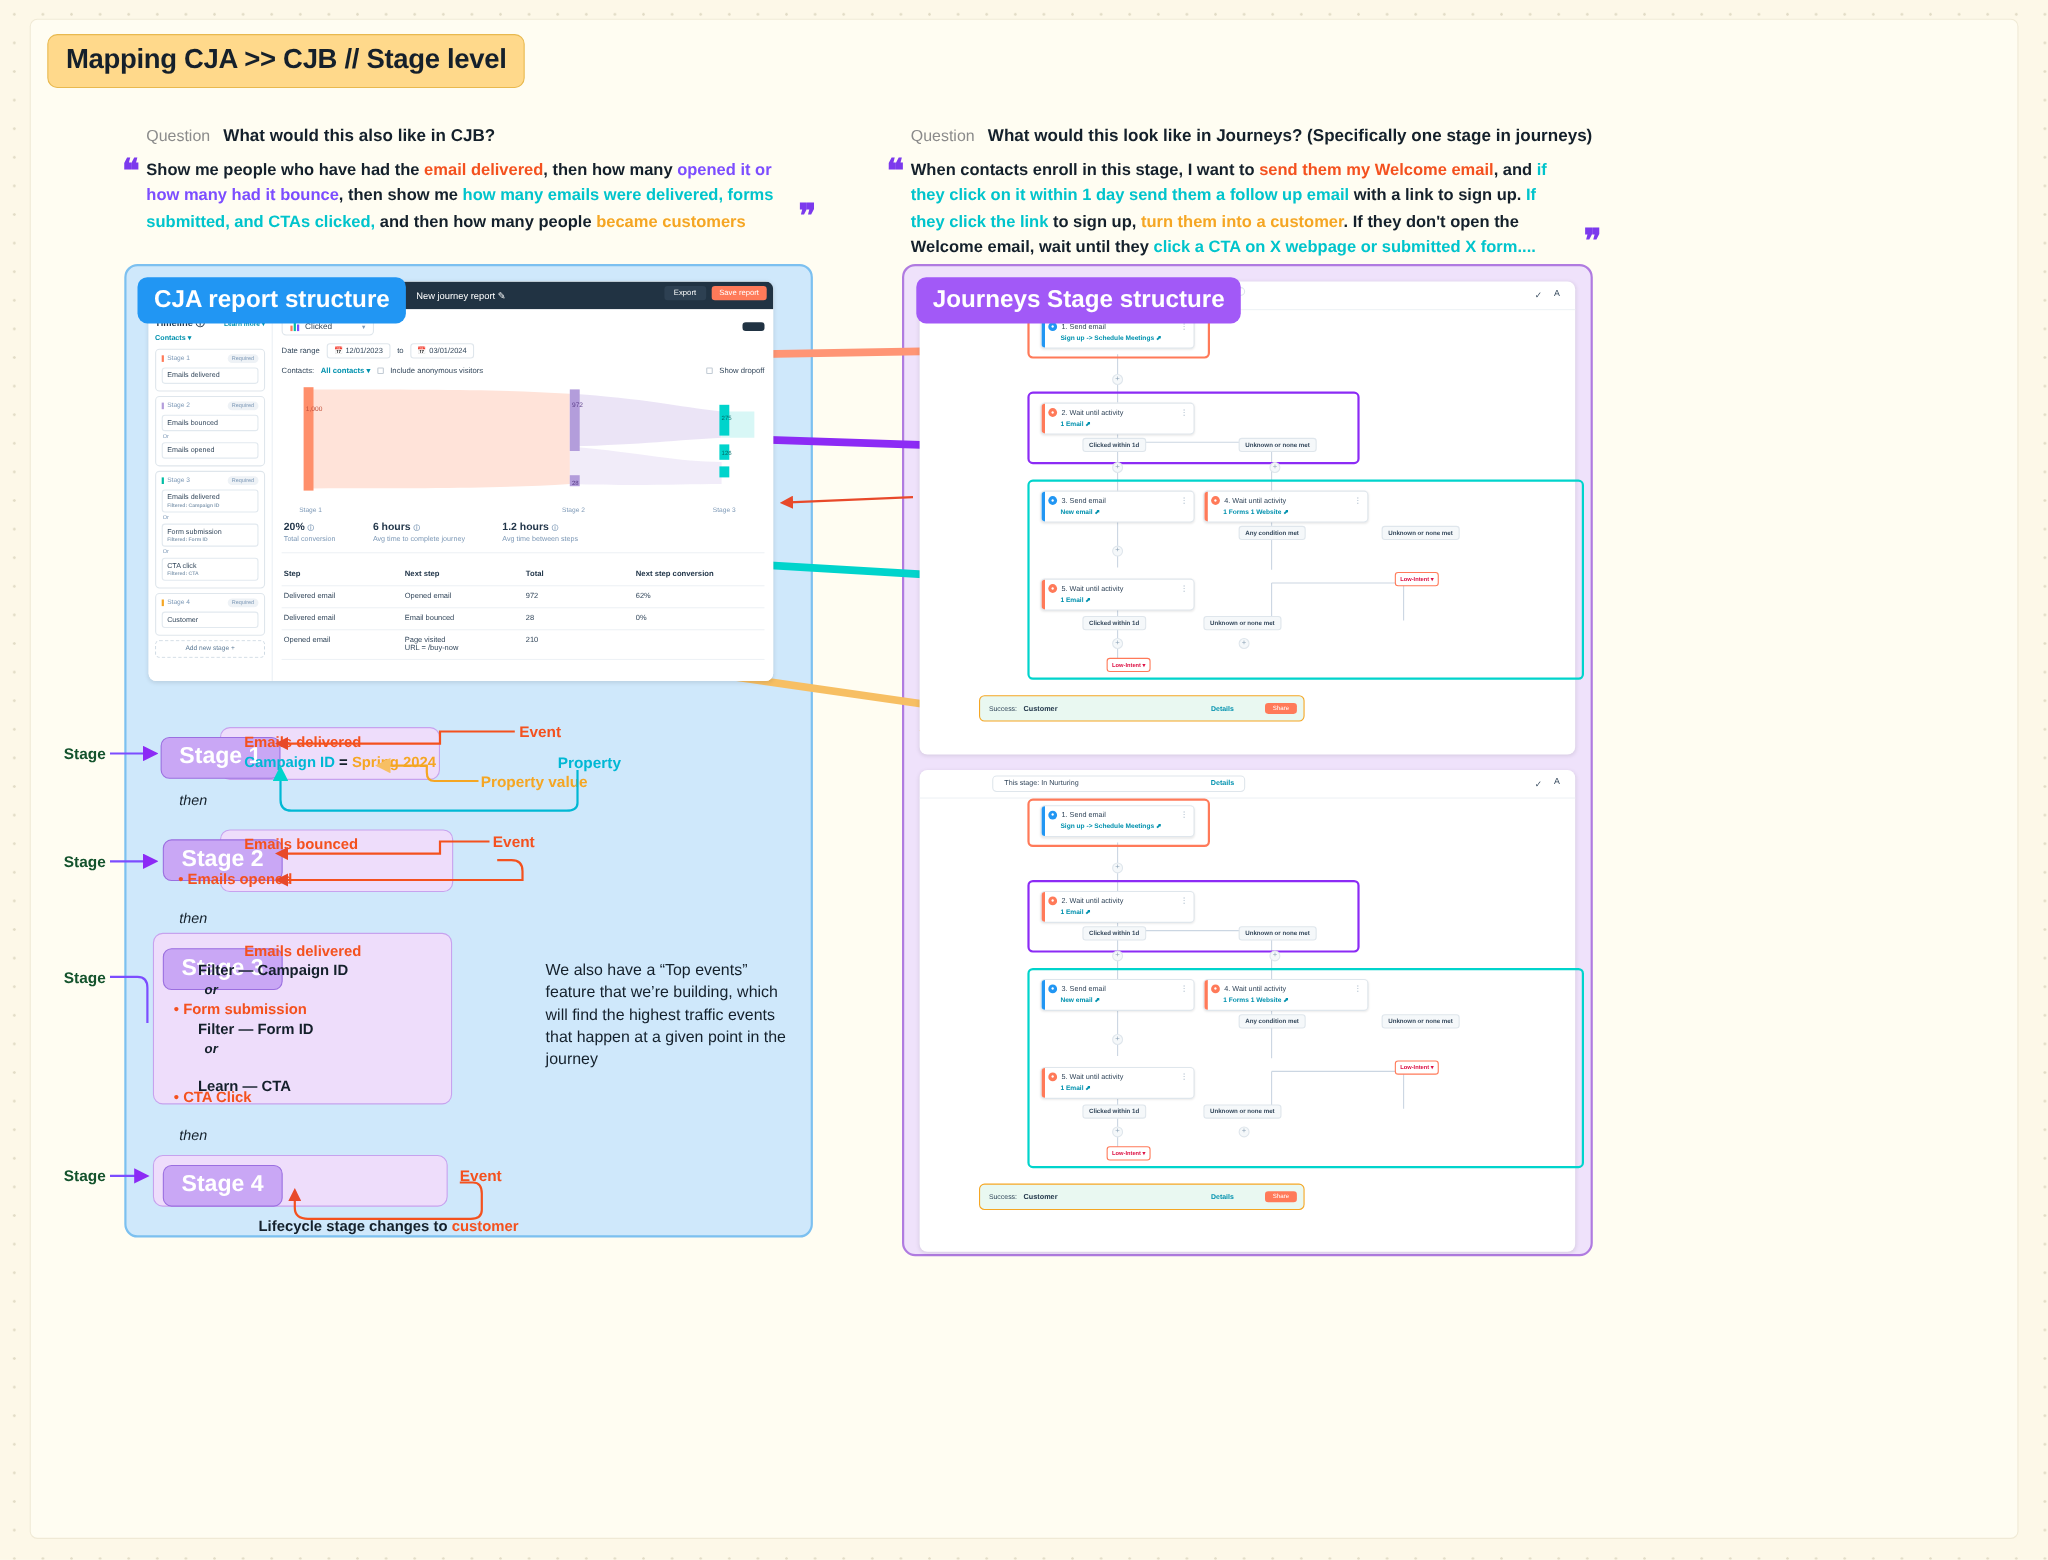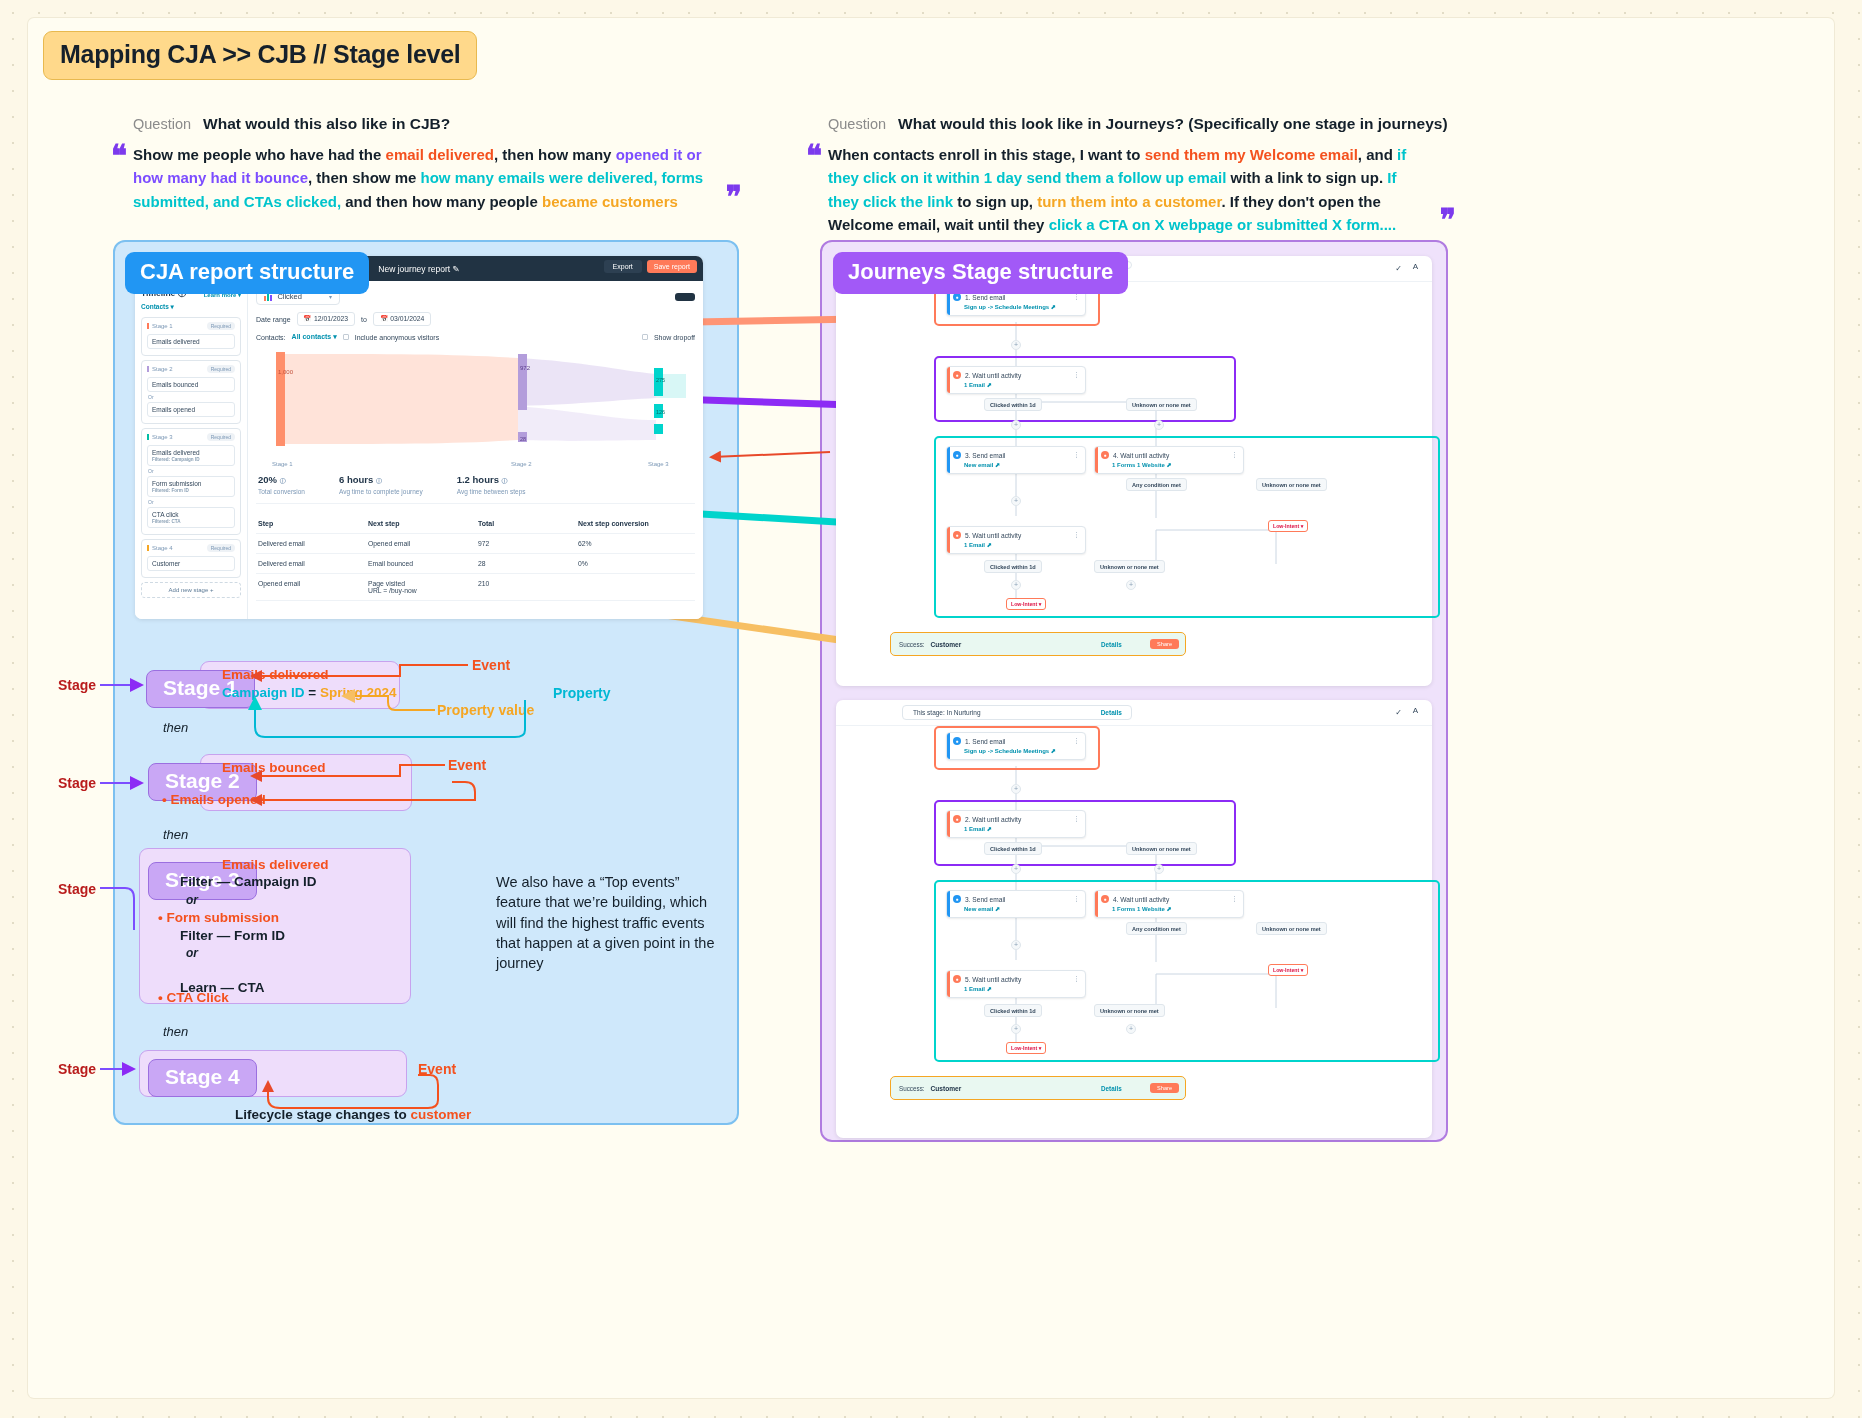--- a/index.html
+++ b/index.html
@@ -123,23 +123,23 @@
     color:#fff; font-size:21px; font-weight:bold; padding:5px 16px 7px 16px; z-index:22;
   }
   .stage-box{
     position:absolute; background:#eeddfb; border:1.5px solid #c7a2ee; border-radius:9px; z-index:18;
   }
   .sb-text{ position:absolute; font-size:13.5px; font-weight:bold; color:#14202b; z-index:24; }
   .sb-text.red{ color:#f4511e; }
   .sb-text.ital{ font-style:italic; font-weight:bold; font-size:12px; }
   .then{ position:absolute; font-size:13px; font-style:italic; color:#14202b; z-index:22; }
   .lab{ position:absolute; font-size:14px; font-weight:bold; z-index:26; }
-  .lab.stage{ color:#b91c1c; }
+  .lab.stage{ color:#14532d; }
   .lab.event{ color:#f4511e; }
-  .lab.prop{ color:#00b8d4;margin-left:46px; }
+  .lab.prop{ color:#00b8d4; }
   .lab.propval{ color:#f5a623; }
   .note{
     position:absolute; left:496px; top:872px; width:228px;
     font-size:14.5px; color:#14202b; line-height:1.4; z-index:22;
   }
 
   
   .jcanvas{
     position:absolute; background:#fff; border-radius:7px; z-index:8;
     box-shadow:0 1px 4px rgba(0,0,0,.10);

